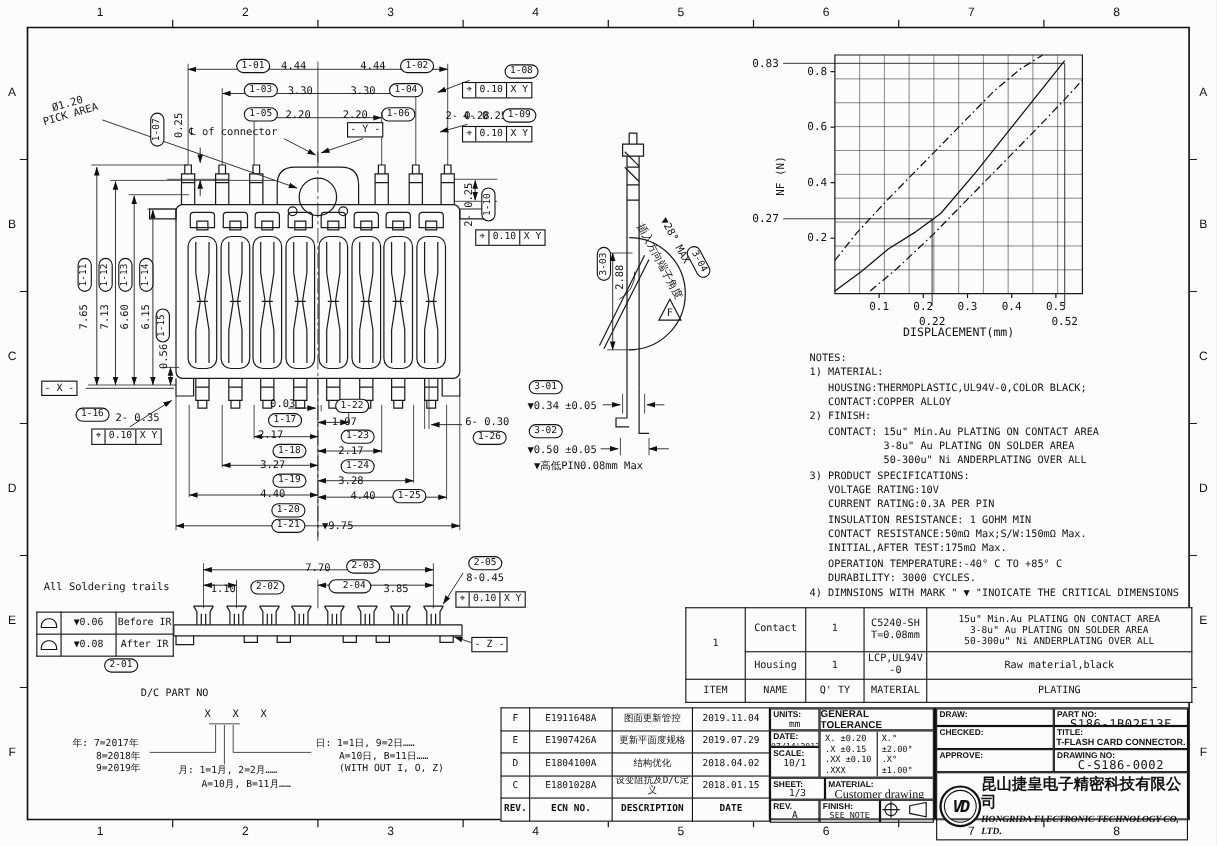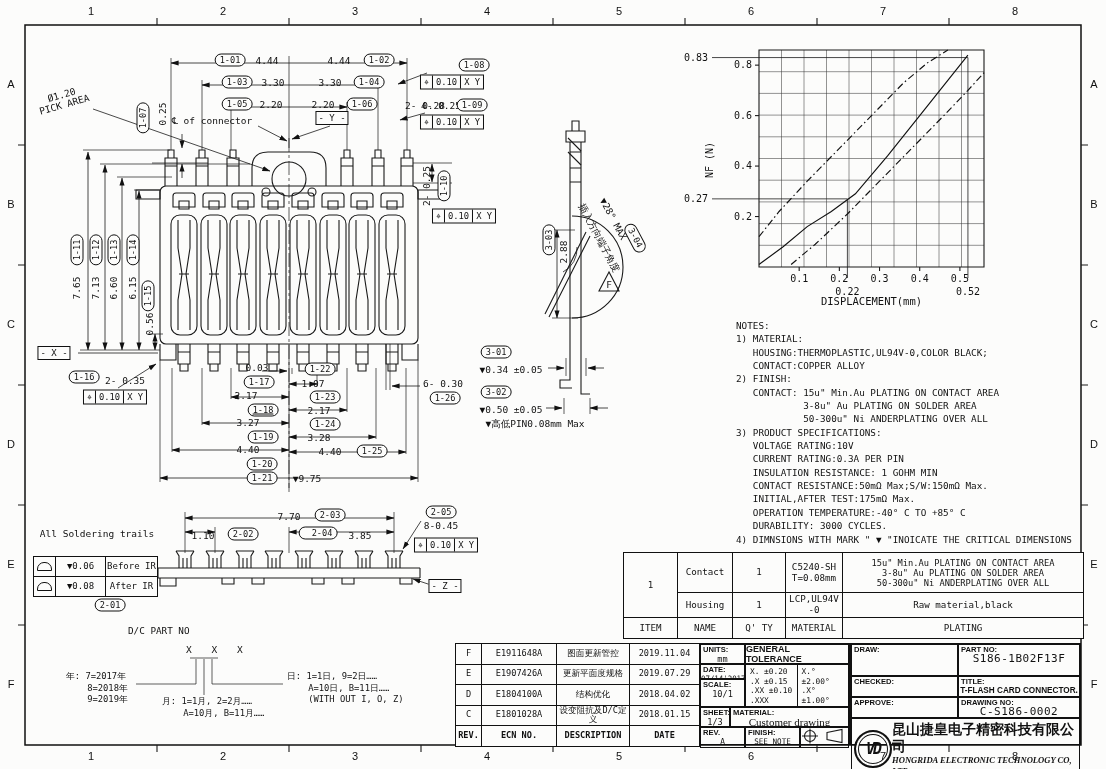--- a/index.html
+++ b/index.html
@@ -383,21 +383,21 @@
             <div>.XXX ±0.05</div>
           </div>
       <div class="tolcol">
             <div>X.°  ±2.00°</div>
             <div>.X°  ±1.00°</div>
             <div>.XX°  ±0.5°</div>
           </div>
     </div>
   </div>
   <div class="row" style="height:20px">
-    <div class="cell" style="width:30px">
+    <div class="cell" style="width:50px">
       <span class="cl">SHEET:</span>
       <span class="cv">1/3</span>
     </div>
     <div class="cell" style="flex:1">
       <span class="cl">MATERIAL:</span>
       <span class="cv" style="font-family:'Liberation Serif',serif;font-size:11px">Customer drawing</span>
     </div>
   </div>
   <div class="row" style="flex:1">
     <div class="cell" style="width:45px">
@@ -412,21 +412,21 @@
       <svg width="46" height="16" viewBox="0 0 46 16">
         <circle cx="9" cy="8" r="5.5" class="obj"></circle>
         <path class="obj" d="M1,8 H17 M9,0.5 V15.5"></path>
         <path class="obj" d="M26,4.5 L41,1.5 V14.5 L26,11.5 Z M26,4.5 V11.5"></path>
       </svg>
     </div>
   </div>
 </div>
 
 <div id="tb-right" class="tb">
-  <div class="row" style="height:32px">
+  <div class="row" style="height:16px">
     <div class="cell" style="width:107px">
       <span class="cl">DRAW:</span>
     </div>
     <div class="cell" style="flex:1">
       <span class="cl">PART NO:</span>
       <span class="cv bigv">S186-1B02F13F</span>
     </div>
   </div>
   <div class="row" style="height:21px">
     <div class="cell" style="width:107px">
@@ -557,21 +557,21 @@
       <div class="co co-datum" style="left: 54px; top: 353px; transform: translate(-50%, -50%);">- X -</div>
       <div class="co co-oval" style="left: 84px; top: 377px; transform: translate(-50%, -50%);">1-16</div>
       <div class="co co-text" style="left: 125px; top: 381px; transform: translate(-50%, -50%);">2- 0.35</div>
       <div class="co co-fcf" style="left: 115px; top: 397px; transform: translate(-50%, -50%);"><span class="c">⌖</span><span class="c">0.10</span><span class="c">X Y</span></div>
       <div class="co co-text" style="left: 257px; top: 368px; transform: translate(-50%, -50%);">0.03</div>
       <div class="co co-oval" style="left: 320px; top: 369px; transform: translate(-50%, -50%);">1-22</div>
       <div class="co co-oval" style="left: 259px; top: 382px; transform: translate(-50%, -50%);">1-17</div>
       <div class="co co-text" style="left: 313px; top: 384px; transform: translate(-50%, -50%);">1.07</div>
       <div class="co co-text" style="left: 246px; top: 396px; transform: translate(-50%, -50%);">2.17</div>
       <div class="co co-oval" style="left: 325px; top: 397px; transform: translate(-50%, -50%);">1-23</div>
-      <div class="co co-oval" style="left: 263px; top: 410px; transform: translate(-50%, -50%); text-decoration: underline;">1-18</div>
+      <div class="co co-oval" style="left: 263px; top: 410px; transform: translate(-50%, -50%);">1-18</div>
       <div class="co co-text" style="left: 319px; top: 411px; transform: translate(-50%, -50%);">2.17</div>
       <div class="co co-text" style="left: 248px; top: 423px; transform: translate(-50%, -50%);">3.27</div>
       <div class="co co-oval" style="left: 325px; top: 424px; transform: translate(-50%, -50%);">1-24</div>
       <div class="co co-oval" style="left: 263px; top: 437px; transform: translate(-50%, -50%);">1-19</div>
       <div class="co co-text" style="left: 319px; top: 438px; transform: translate(-50%, -50%);">3.28</div>
       <div class="co co-text" style="left: 248px; top: 450px; transform: translate(-50%, -50%);">4.40</div>
       <div class="co co-text" style="left: 330px; top: 452px; transform: translate(-50%, -50%);">4.40</div>
       <div class="co co-oval" style="left: 372px; top: 451px; transform: translate(-50%, -50%);">1-25</div>
       <div class="co co-oval" style="left: 262px; top: 464px; transform: translate(-50%, -50%);">1-20</div>
       <div class="co co-oval" style="left: 262px; top: 478px; transform: translate(-50%, -50%); text-align: center;">1-21</div>

